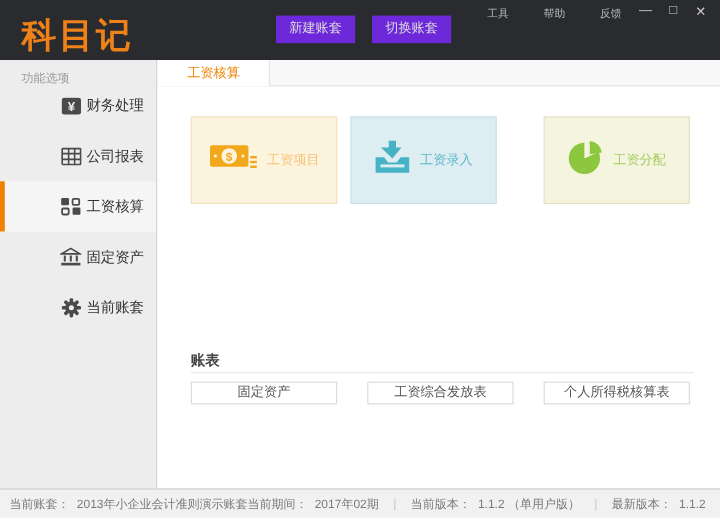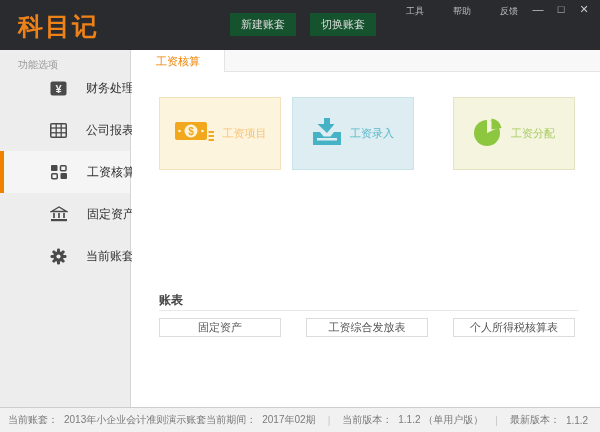--- a/index.html
+++ b/index.html
@@ -1,36 +1,36 @@
 <!DOCTYPE html>
 <html><head>
 <meta charset="utf-8">
 <style>
   * { margin:0; padding:0; box-sizing:border-box; }
   body { font-family:"Liberation Sans","DejaVu Sans",sans-serif; background:#888; }
   .window { position:relative; width:600px; height:432px; background:#fff; overflow:hidden; }
 
   
   .titlebar { position:absolute; left:0; top:0; width:600px; height:50px; background:#292b2e; }
-  .logo { position:absolute; left:18px; top:10px; font-size:25px; font-weight:bold; color:#ee8118; letter-spacing:2px; }
-  .tb-btn { position:absolute; top:13px; width:66px; height:23px; background:#14532d; color:#dcdcdc;
+  .logo { position:absolute; left:18px; top:10px; font-size:29px; font-weight:bold; color:#ee8118; letter-spacing:2px; }
+  .tb-btn { position:absolute; top:13px; width:66px; height:23px; background:#6d28d9; color:#dcdcdc;
             font-size:11px; text-align:center; line-height:23px; cursor:default; }
   .tb-btn.b1 { left:230px; } .tb-btn.b2 { left:310px; }
   .tb-menu { position:absolute; right:82px; top:5px; display:flex; gap:9px; font-size:9px; color:#b9b9b9; }
   .tb-menu span { cursor:default;margin-left:20px; }
   .win-controls { position:absolute; right:10px; top:3px; display:flex; gap:11px; color:#c9c9c9; font-size:11px; }
   .win-controls span { width:12px; text-align:center; cursor:default; }
 
   
   .sidebar { position:absolute; left:0; top:50px; width:131px; height:357px; background:#ededed; border-right:1px solid #d6d6d6; }
   .sb-header { padding:8px 0 0 18px; font-size:10px; color:#9a9a9a; }
   .sb-list { position:absolute; left:0; top:17px; width:100%; }
   .sb-item { display:flex; align-items:center; height:42px; padding-left:50px; cursor:pointer; }
   .sb-item .icn { width:18px; height:17px; display:flex; align-items:center; justify-content:center; }
-  .sb-item .lbl { margin-left:19px; font-size:12px; color:#333; white-space:nowrap; }
+  .sb-item .lbl { margin-left:4px; font-size:12px; color:#333; white-space:nowrap; }
   .sb-item.selected { background:#f5f5f5; box-shadow:inset 4px 0 0 #f08200; }
 
   
   .main { position:absolute; left:132px; top:50px; width:468px; height:357px; background:#fff; }
   .tabbar { position:absolute; left:0; top:0; width:100%; height:22px; background:#f8f8f8; border-bottom:1px solid #e4e4e4; }
   .tab-active { position:absolute; left:0; top:0; width:93px; height:22px; background:#fff; border-right:1px solid #e4e4e4;
                 color:#f08200; font-size:11px; text-align:center; line-height:22px; cursor:default; }
 
   .card { position:absolute; top:47px; width:122px; height:73px; border:1px solid; display:flex;
           align-items:center; justify-content:center; gap:8px; cursor:pointer; }

